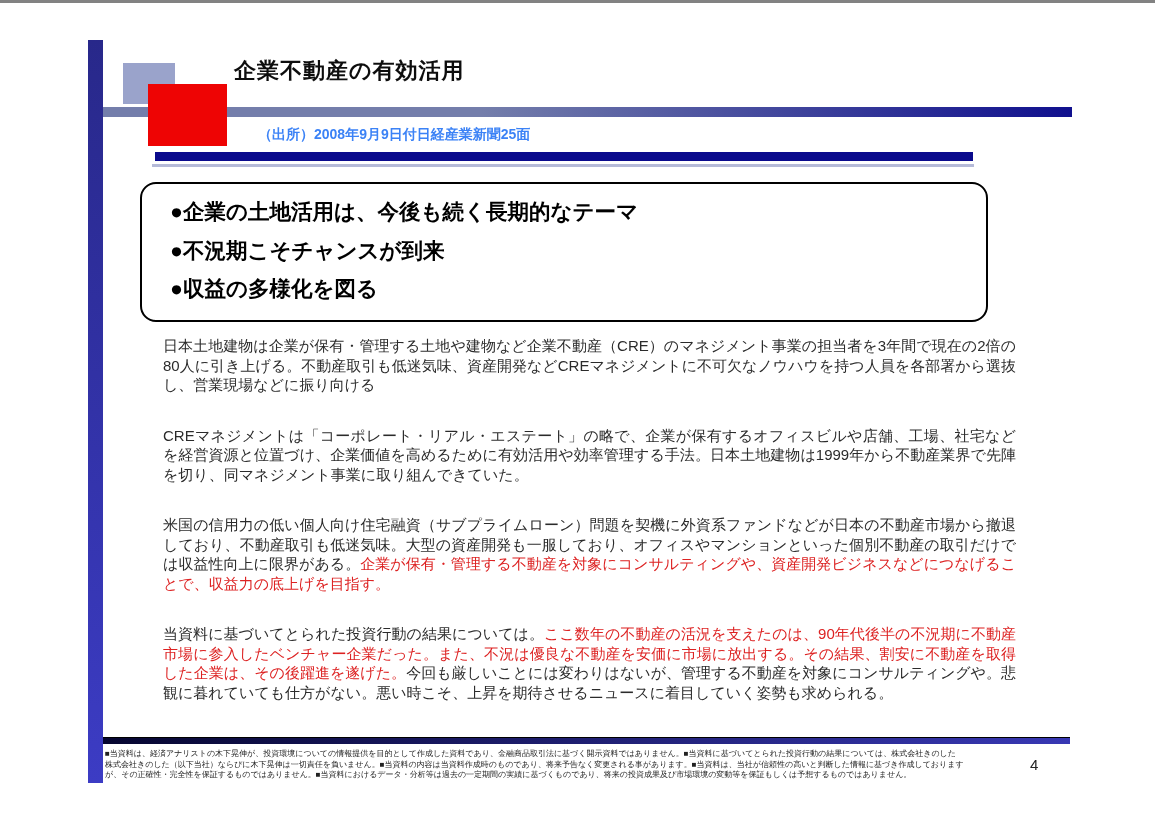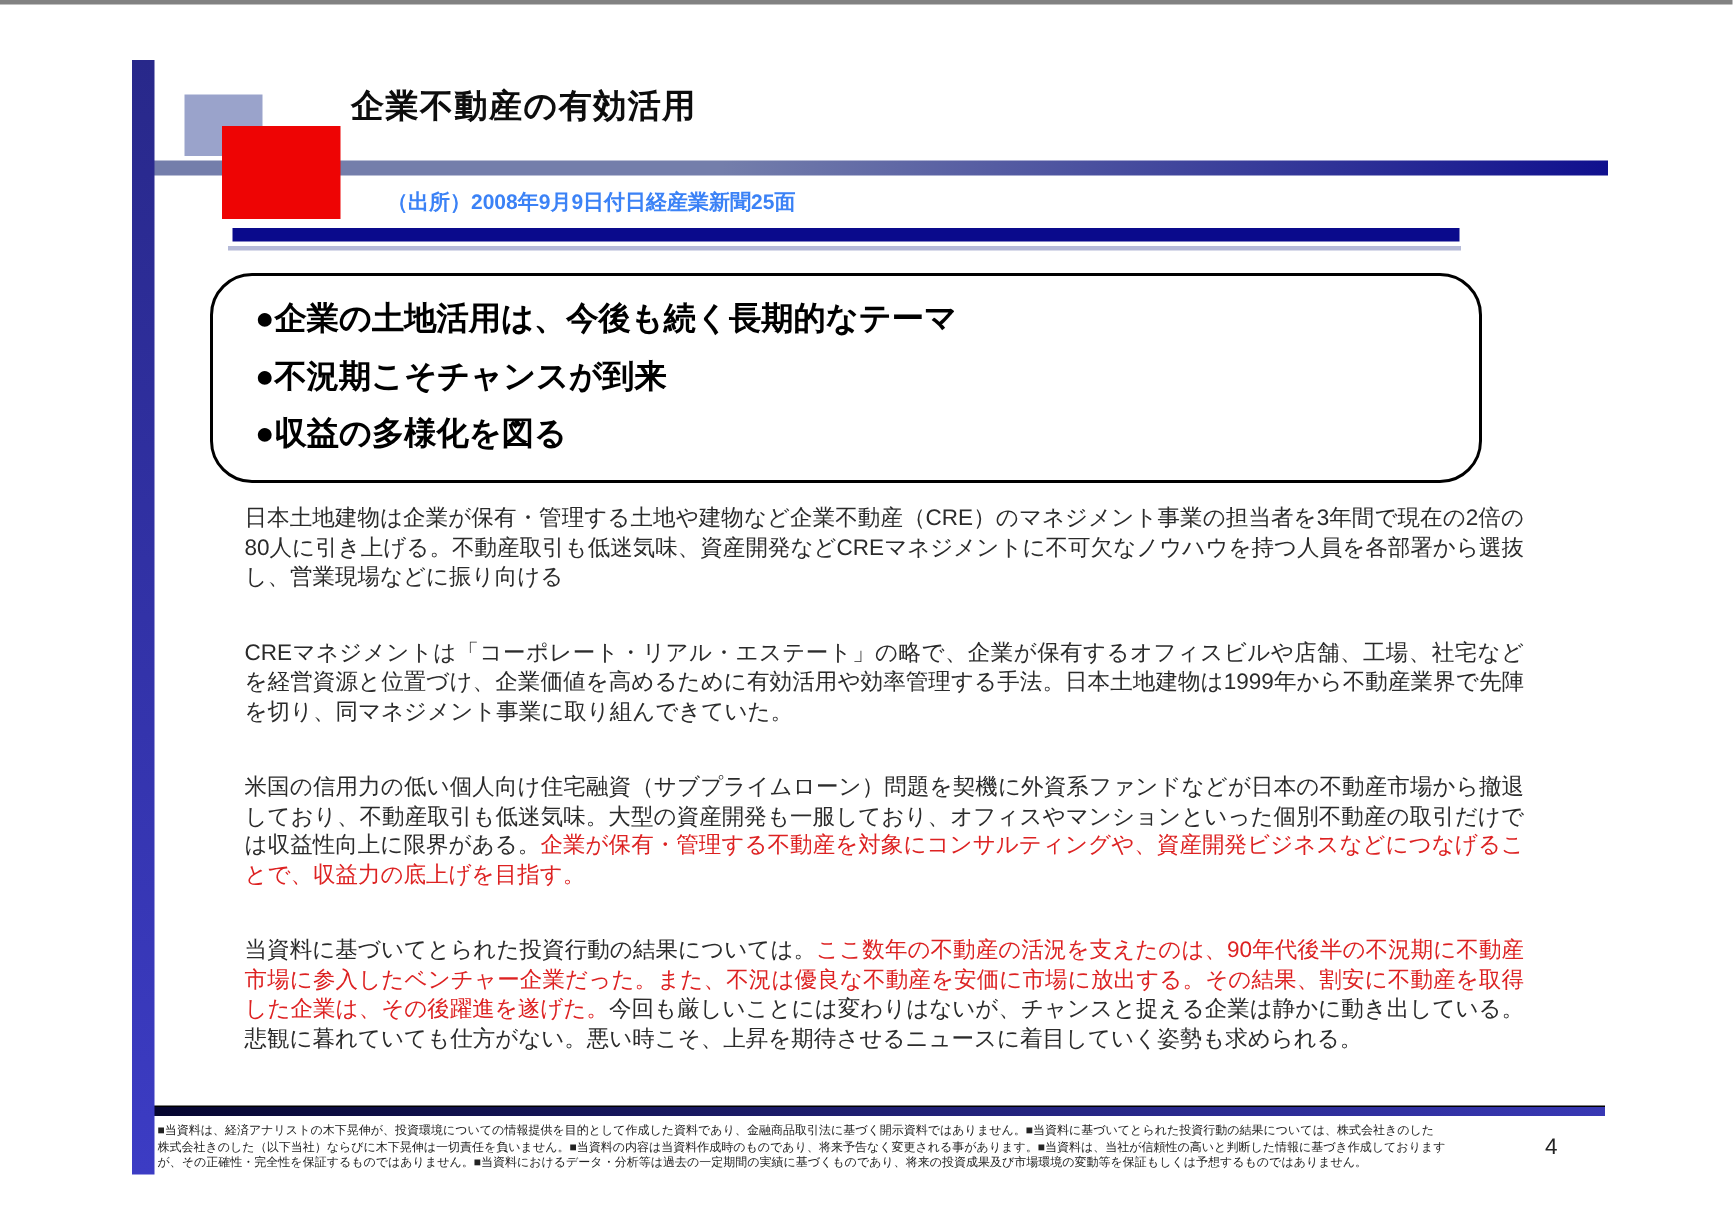--- a/index.html
+++ b/index.html
@@ -13,32 +13,32 @@
     background:linear-gradient(180deg,var(--left-bar-top,#28288a),var(--left-bar-bottom,#3c3cc4));z-index:3;}
   .sq-lavender{position:absolute;left:123px;top:63px;width:52px;height:41px;background:var(--accent-square,#9aa3cb);z-index:2;}
   .sq-red{position:absolute;left:148px;top:84px;width:79px;height:62px;background:var(--red-square,#ee0404);z-index:4;}
   .hbar{position:absolute;left:88px;top:107px;width:984px;height:10px;z-index:1;
     background:linear-gradient(90deg,var(--header-bar-left,#747eab) 0%,var(--header-bar-left,#747eab) 40%,var(--header-bar-right,#10108e) 100%);}
   .title{position:absolute;left:234px;top:56px;font-size:22px;font-weight:bold;color:#0d0d0d;letter-spacing:1px;z-index:5;white-space:nowrap;}
   .source{position:absolute;left:236px;top:126px;font-size:14px;font-weight:bold;color:#3b82f6;z-index:5;white-space:nowrap;margin-left:22px;}
   .navy-bar{position:absolute;left:155px;top:152px;width:818px;height:9px;background:var(--navy-bar,#0a0a8c);}
   .thin-line{position:absolute;left:152px;top:164px;width:822px;height:3px;background:var(--thin-line,#b5bad8);}
   .summary-box{position:absolute;left:140px;top:182px;width:848px;height:140px;box-sizing:border-box;
-    border:2px solid #000;border-radius:28px;background:#fff;
+    border:2px solid #000;border-radius:16px;background:#fff;
     display:flex;flex-direction:column;justify-content:space-between;
     padding:17px 10px 19px 28px;}
   .bullet-line{font-size:21.5px;font-weight:bold;color:#000;line-height:1.05;white-space:nowrap;}
   .body-text{position:absolute;left:163px;top:336px;width:853px;font-size:15px;line-height:19.5px;color:var(--text-black,#2b2b2b);}
   .body-paragraph{margin:0 0 31px 0;text-align:justify;}
   .seg-black{color:var(--text-black,#2b2b2b);}
   .seg-red{color:var(--text-red,#dd2222);}
   .footer-bar{position:absolute;left:88px;top:737px;width:982px;height:7px;box-sizing:border-box;border-top:1px solid #000;
     background:linear-gradient(90deg,var(--footer-bar-left,#05052e),var(--footer-bar-right,#3838b4));}
   .disclaimer{position:absolute;left:105px;top:749px;width:910px;font-size:8px;line-height:10.6px;color:#222;}
-  .disclaimer div{white-space:nowrap;overflow:hidden;}
+  .disclaimer div{white-space:nowrap;overflow:hidden;font-family:Liberation Mono, monospace;}
   .page-number{position:absolute;left:1030px;top:756px;font-size:15px;color:#222;}
 </style>
 </head>
 <body style="--left-bar-top: #28288a; --left-bar-bottom: #3c3cc4; --header-bar-left: #747eab; --header-bar-right: #10108e; --navy-bar: #0a0a8c; --thin-line: #b5bad8; --accent-square: #9aa3cb; --red-square: #ee0404; --footer-bar-left: #05052e; --footer-bar-right: #3838b4; --text-black: #2b2b2b; --text-red: #dd2222;">
 
 <div class="top-strip"></div>
 <div class="left-bar"></div>
 <div class="hbar"></div>
 <div class="sq-lavender"></div>
 <div class="sq-red"></div>
@@ -52,21 +52,21 @@
 <div class="summary-box">
     <div class="bullet-line">●企業の土地活用は、今後も続く長期的なテーマ</div>
     <div class="bullet-line">●不況期こそチャンスが到来</div>
     <div class="bullet-line">●収益の多様化を図る</div>
   </div>
 
 <div class="body-text">
     <p class="body-paragraph"><span class="seg-black">日本土地建物は企業が保有・管理する土地や建物など企業不動産（CRE）のマネジメント事業の担当者を3年間で現在の2倍の80人に引き上げる。不動産取引も低迷気味、資産開発などCREマネジメントに不可欠なノウハウを持つ人員を各部署から選抜し、営業現場などに振り向ける</span></p>
     <p class="body-paragraph"><span class="seg-black">CREマネジメントは「コーポレート・リアル・エステート」の略で、企業が保有するオフィスビルや店舗、工場、社宅などを経営資源と位置づけ、企業価値を高めるために有効活用や効率管理する手法。日本土地建物は1999年から不動産業界で先陣を切り、同マネジメント事業に取り組んできていた。</span></p>
     <p class="body-paragraph"><span class="seg-black">米国の信用力の低い個人向け住宅融資（サブプライムローン）問題を契機に外資系ファンドなどが日本の不動産市場から撤退しており、不動産取引も低迷気味。大型の資産開発も一服しており、オフィスやマンションといった個別不動産の取引だけでは収益性向上に限界がある。</span><span class="seg-red">企業が保有・管理する不動産を対象にコンサルティングや、資産開発ビジネスなどにつなげることで、収益力の底上げを目指す。</span></p>
-    <p class="body-paragraph"><span class="seg-black">当資料に基づいてとられた投資行動の結果については。</span><span class="seg-red">ここ数年の不動産の活況を支えたのは、90年代後半の不況期に不動産市場に参入したベンチャー企業だった。また、不況は優良な不動産を安価に市場に放出する。その結果、割安に不動産を取得した企業は、その後躍進を遂げた。</span><span class="seg-black">今回も厳しいことには変わりはないが、チャンスと捉える企業は静かに動き出している。悲観に暮れていても仕方がない。悪い時こそ、上昇を期待させるニュースに着目していく姿勢も求められる。</span></p>
+    <p class="body-paragraph"><span class="seg-black">当資料に基づいてとられた投資行動の結果については。</span><span class="seg-red">ここ数年の不動産の活況を支えたのは、90年代後半の不況期に不動産市場に参入したベンチャー企業だった。また、不況は優良な不動産を安価に市場に放出する。その結果、割安に不動産を取得した企業は、その後躍進を遂げた。</span><span class="seg-black">今回も厳しいことには変わりはないが、管理する不動産を対象にコンサルティングや。悲観に暮れていても仕方がない。悪い時こそ、上昇を期待させるニュースに着目していく姿勢も求められる。</span></p>
   </div>
 
 <div class="footer-bar"></div>
 <div class="disclaimer">
     <div>■当資料は、経済アナリストの木下晃伸が、投資環境についての情報提供を目的として作成した資料であり、金融商品取引法に基づく開示資料ではありません。■当資料に基づいてとられた投資行動の結果については、株式会社きのした</div>
     <div>株式会社きのした（以下当社）ならびに木下晃伸は一切責任を負いません。■当資料の内容は当資料作成時のものであり、将来予告なく変更される事があります。■当資料は、当社が信頼性の高いと判断した情報に基づき作成しております</div>
     <div>が、その正確性・完全性を保証するものではありません。■当資料におけるデータ・分析等は過去の一定期間の実績に基づくものであり、将来の投資成果及び市場環境の変動等を保証もしくは予想するものではありません。</div>
   </div>
 <div class="page-number">4</div>
 

